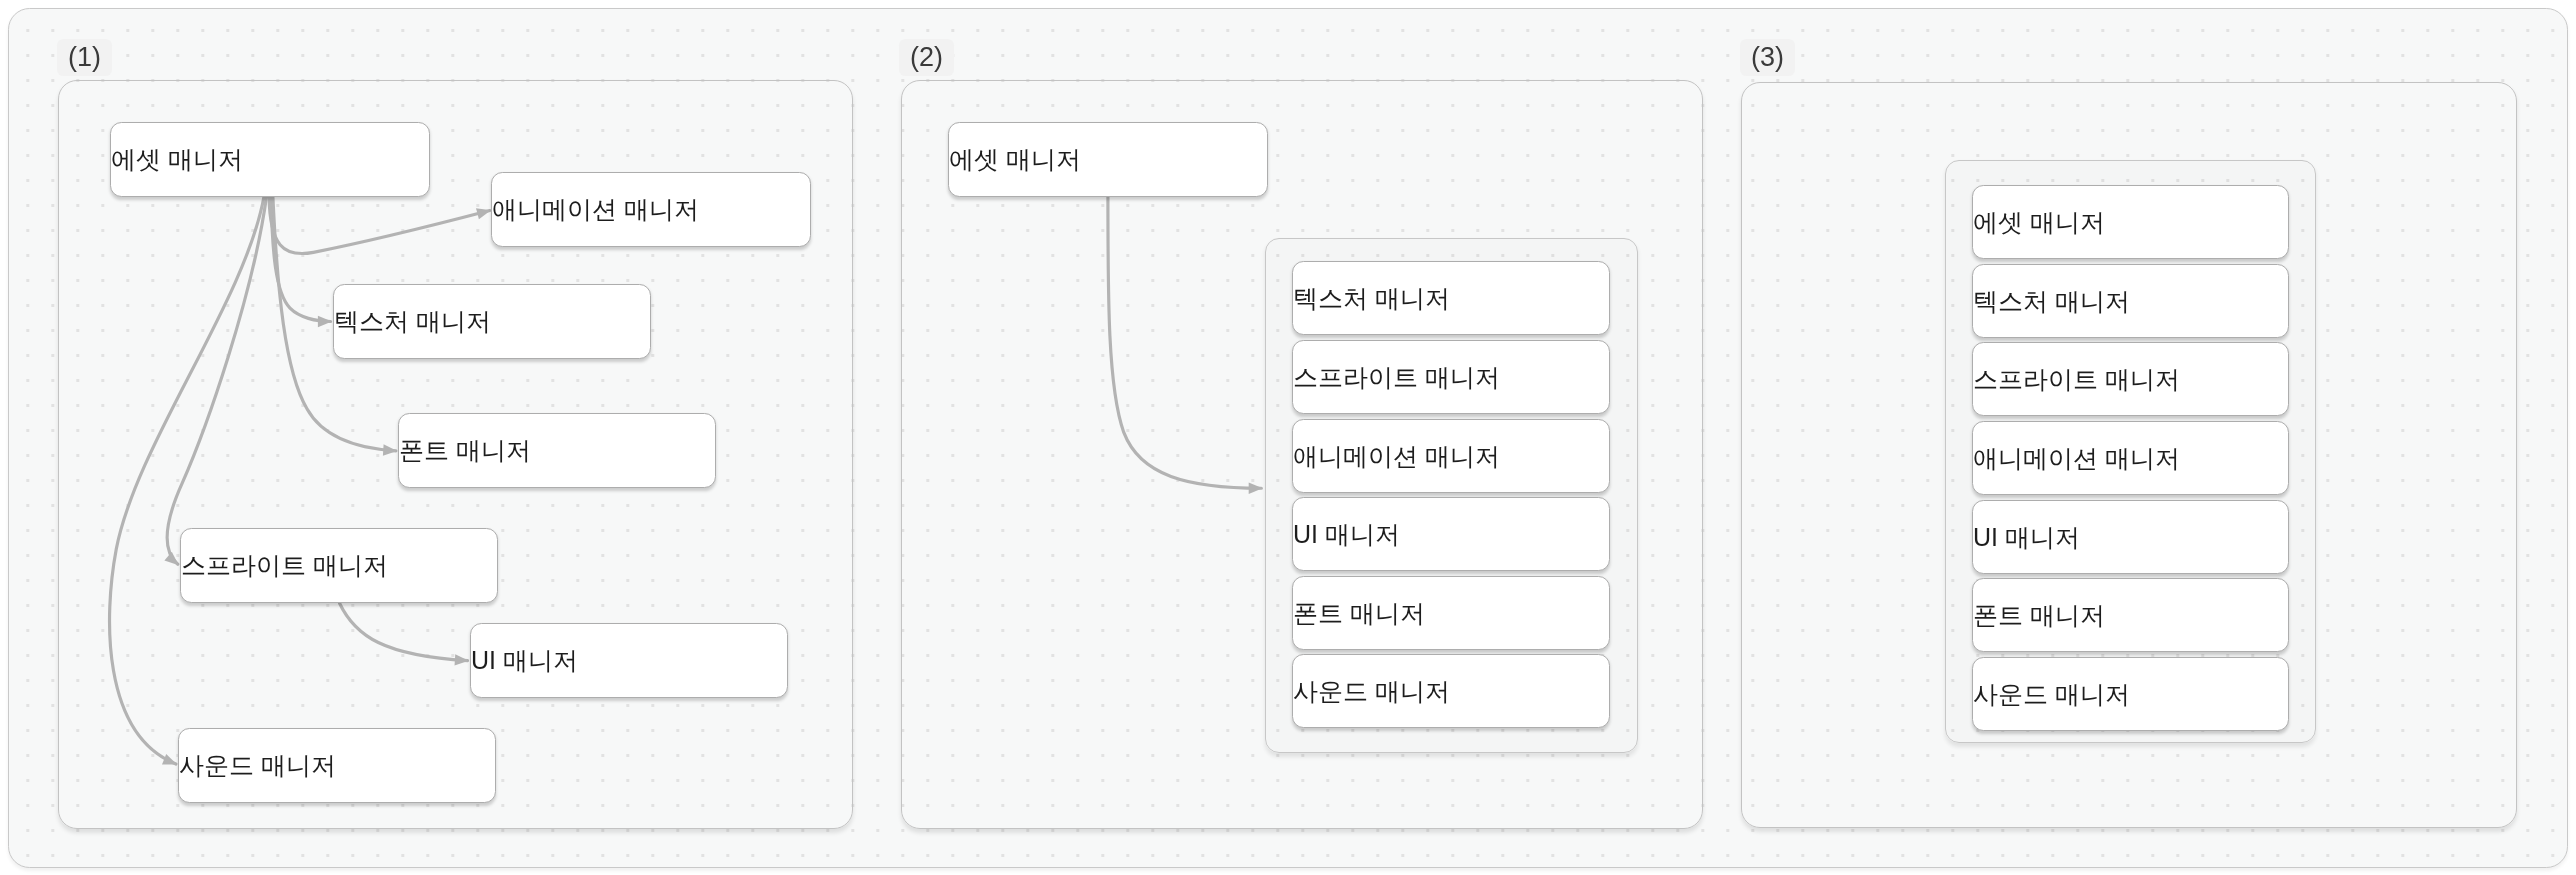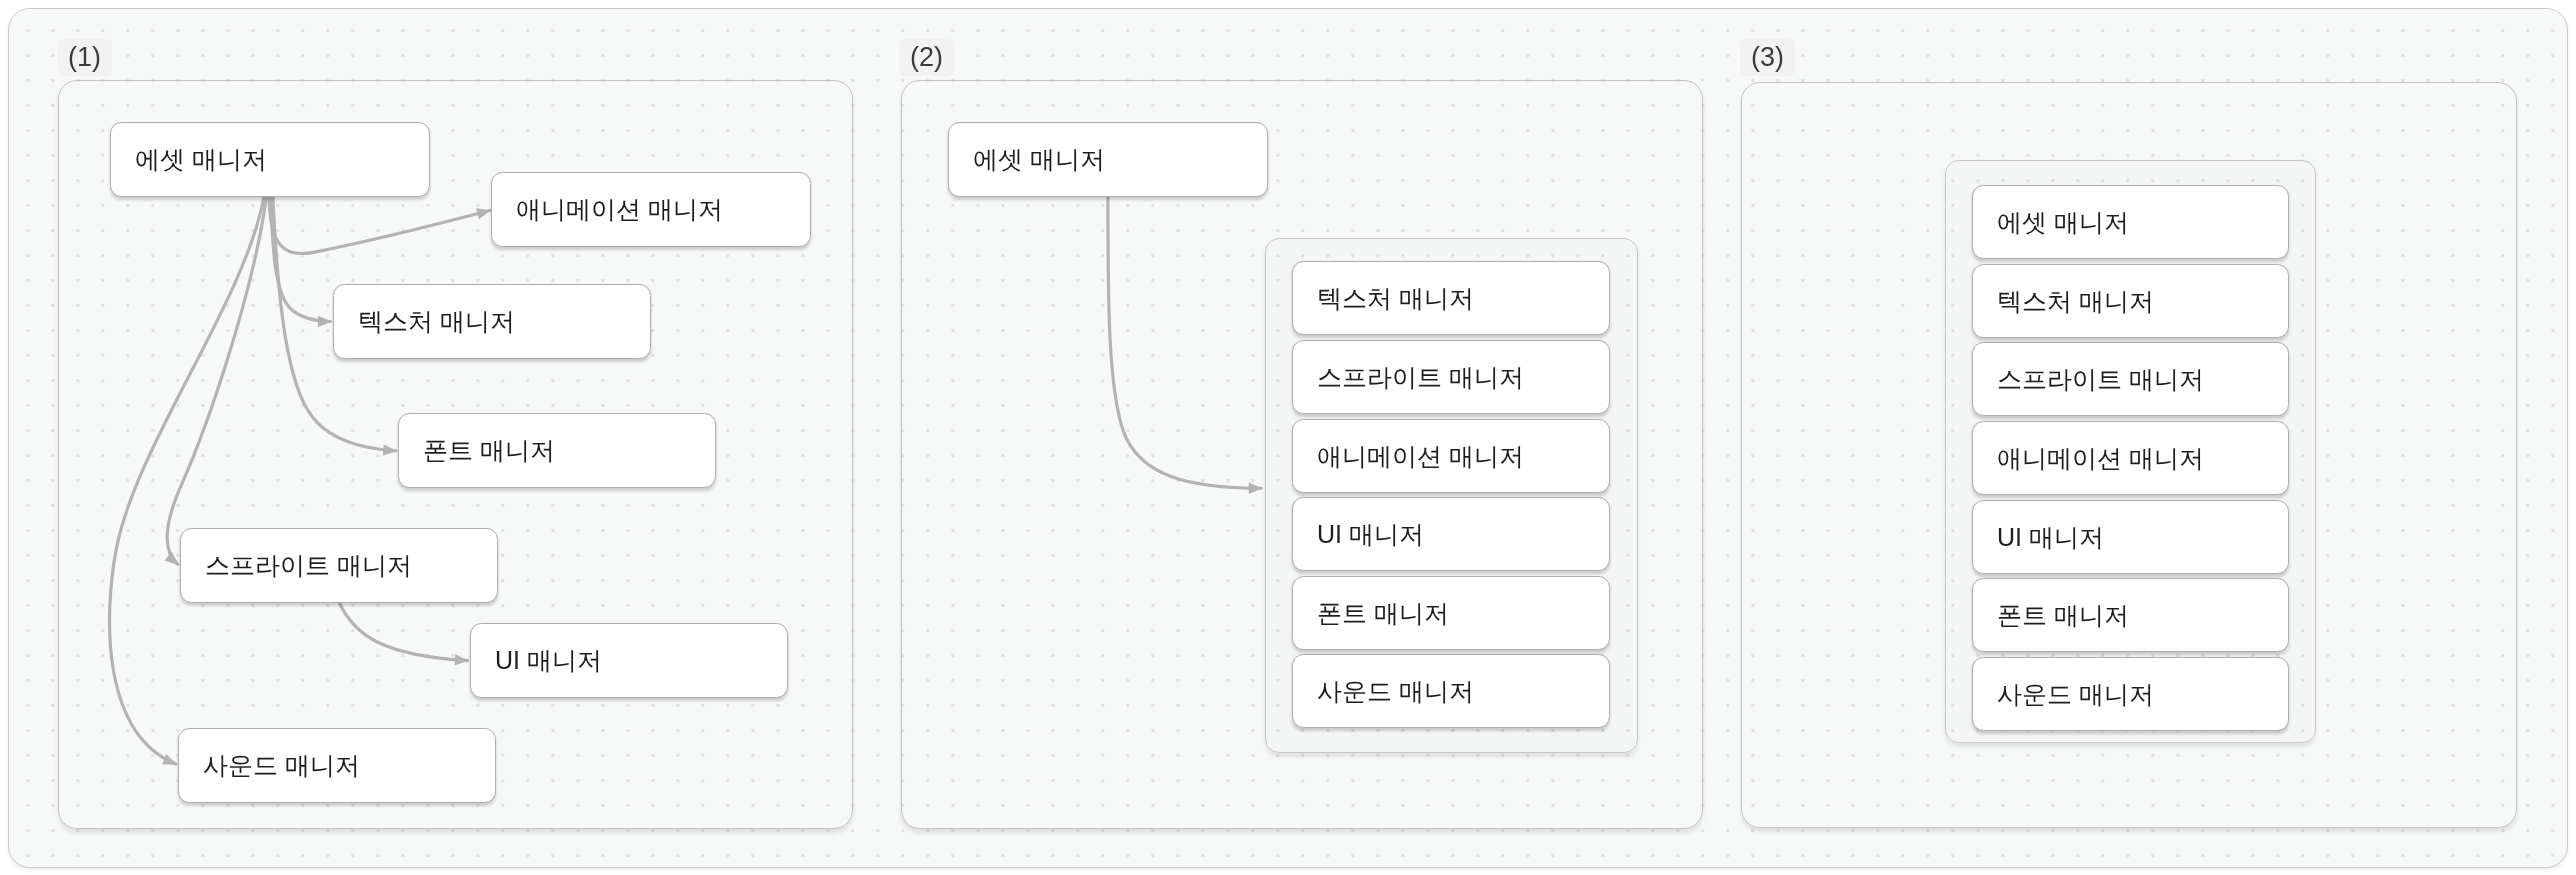--- a/index.html
+++ b/index.html
@@ -65,21 +65,20 @@
   }
   .node {
     position: absolute;
     box-sizing: border-box;
     background: #ffffff;
     border: 1.9px solid #adadad;
     border-radius: 11.4px;
     box-shadow: 0 2.5px 3.2px rgba(0,0,0,0.18);
     display: flex;
     align-items: center;
-    padding-left: 24px;
     font-size: 25px;
     font-weight: 500;
     color: #1d1d1d;
     z-index: 3;
     white-space: nowrap;
   }
 </style>
 </head>
 <body>
 

